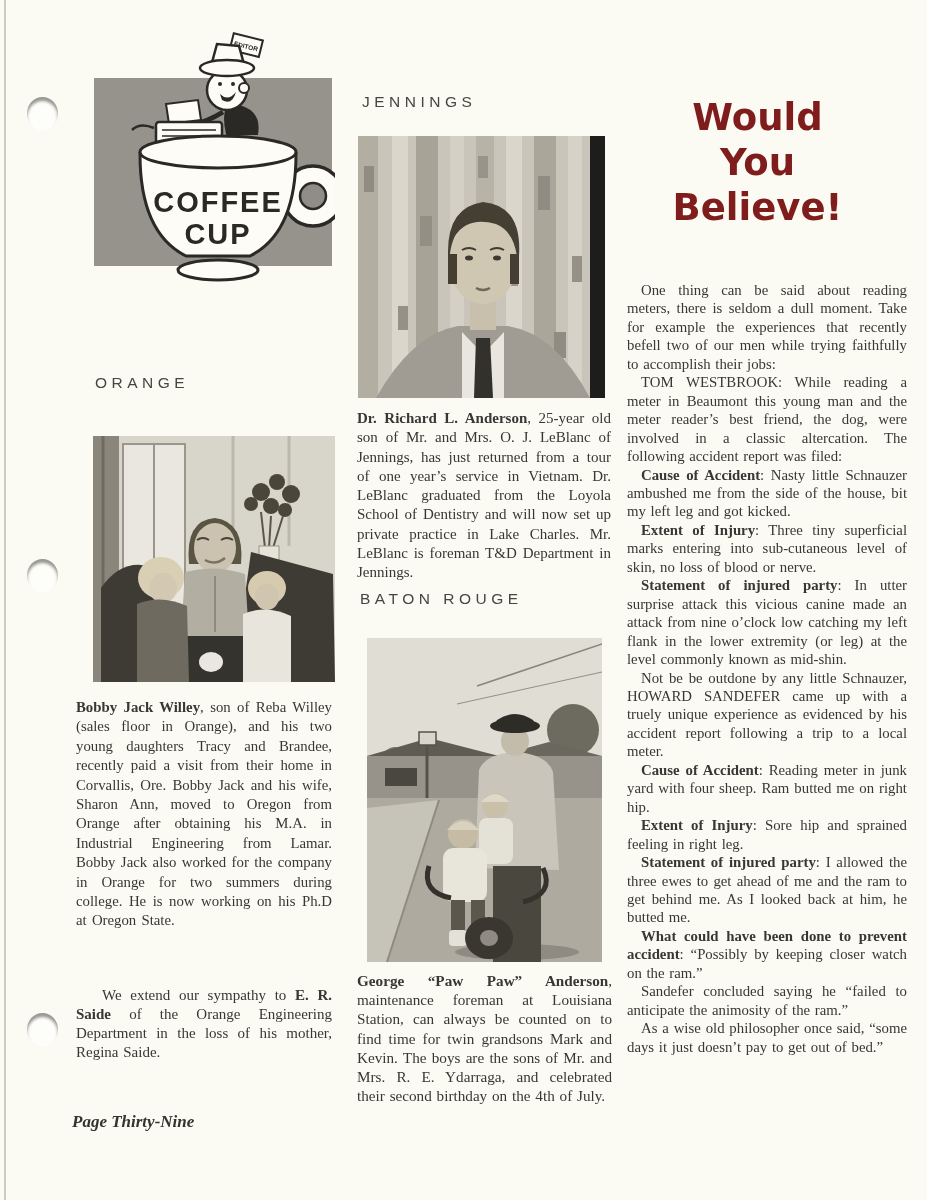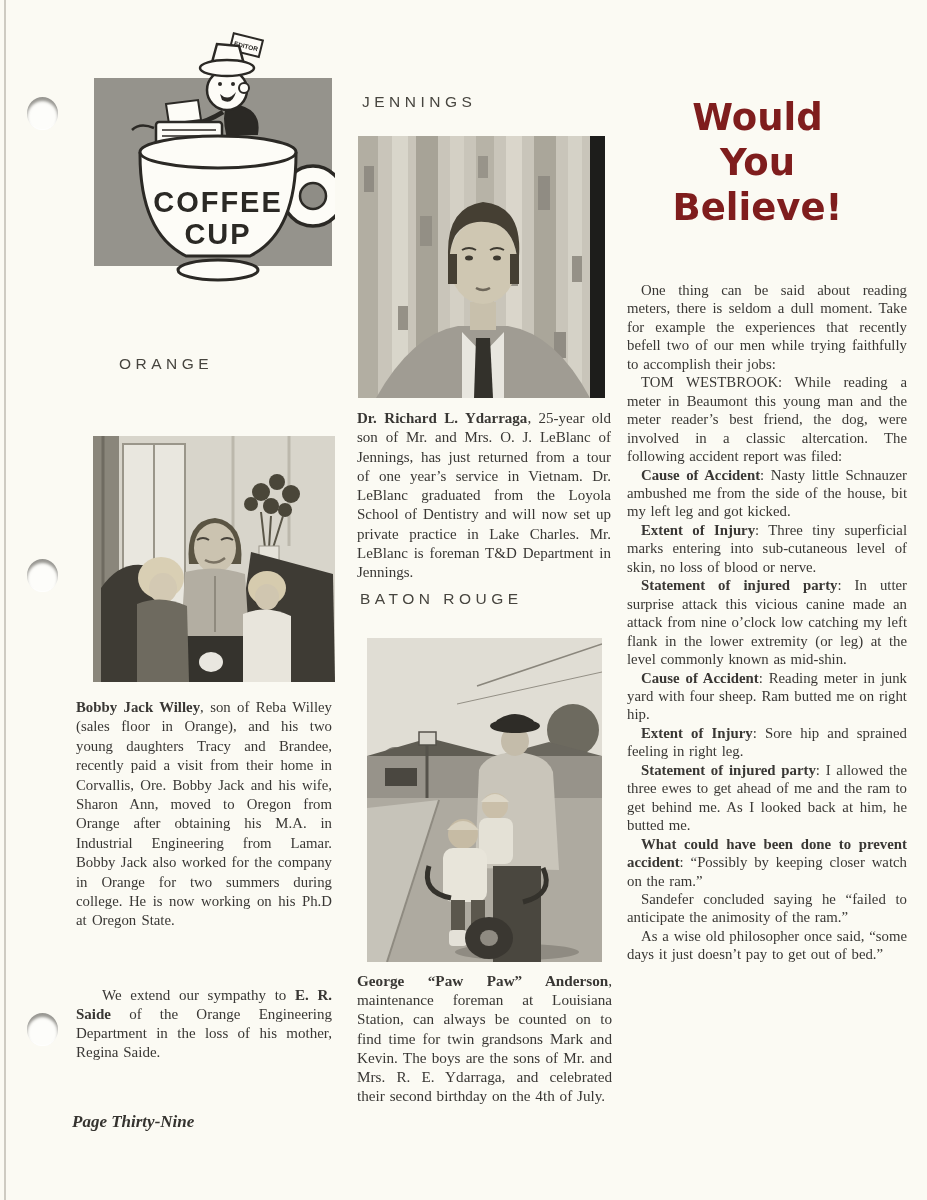--- a/index.html
+++ b/index.html
@@ -5,21 +5,21 @@
   html,body{margin:0;padding:0;}
   body{width:927px;height:1200px;position:relative;background:#fbfaf3;overflow:hidden;
        font-family:"Liberation Serif",serif;color:#393734;}
   .scan-edge{position:absolute;left:4px;top:0;width:2px;height:1200px;background:rgba(150,147,136,.45);}
   .hole{position:absolute;left:27px;width:31px;height:33px;border-radius:50%;background:#fdfdfa;
         box-shadow:inset 0 4px 3px rgba(70,68,60,.55), inset 0 -1px 1px rgba(255,255,255,.9);}
   .hole1{top:97px}.hole2{top:559px}.hole3{top:1013px}
   .heading{position:absolute;font-family:"Liberation Sans",sans-serif;font-size:15.5px;
            letter-spacing:4.5px;color:#47453f;font-weight:500;margin:0;}
   .h-jennings{left:362px;top:93px;}
-  .h-orange{left:95px;top:355px;margin-left:24px;}
+  .h-orange{left:95px;top:374px;}
   .h-batonrouge{left:360px;top:590px;}
   .photo{position:absolute;display:block;}
   .body-text{position:absolute;text-align:justify;margin:0;}
   .bold{font-weight:bold;}
   .willey-text{left:76px;top:698px;width:256px;font-size:14.8px;line-height:19.4px;word-spacing:1.5px;}
   .sympathy-text{left:76px;top:986px;width:256px;font-size:15px;line-height:19px;text-indent:26px;word-spacing:1px;font-family:Liberation Serif, serif;}
   .leblanc-text{left:357px;top:409px;width:254px;font-size:15px;line-height:19.3px;word-spacing:2px;}
   .anderson-text{left:357px;top:971px;width:255px;font-size:15.2px;line-height:19.2px;word-spacing:1px;}
   .wyb-title{position:absolute;left:640px;top:95px;width:235px;text-align:center;
              font-family:"DejaVu Sans",sans-serif;font-weight:bold;font-size:37px;line-height:45px;color:#7f1d1d;}
@@ -113,21 +113,21 @@
   <ellipse cx="125" cy="126" rx="34" ry="42" fill="#cfc7b2"></ellipse>
   <path d="M91,132 Q84,72 125,66 Q168,70 160,130 Q158,96 138,88 Q110,80 97,100 Q91,112 91,132 Z" fill="#453f33"></path>
   <rect x="90" y="118" width="9" height="30" fill="#453f33"></rect>
   <rect x="152" y="118" width="9" height="30" fill="#453f33"></rect>
   <ellipse cx="111" cy="122" rx="4" ry="2.5" fill="#3e3a31"></ellipse>
   <ellipse cx="139" cy="122" rx="4" ry="2.5" fill="#3e3a31"></ellipse>
   <path d="M104,114 Q111,110 118,114 M132,114 Q139,110 146,114" stroke="#3e3a31" stroke-width="2" fill="none"></path>
   <path d="M118,152 Q125,156 132,152" stroke="#6e675a" stroke-width="2.5" fill="none"></path>
 </svg>
 
-<p class="body-text leblanc-text"><span class="bold">Dr. Richard L. Ydarraga</span><span>, 25-year old son of Mr. and Mrs. O. J. LeBlanc of Jennings, has just returned from a tour of one year’s service in Vietnam. Dr. LeBlanc graduated from the Loyola School of Dentistry and will now set up private practice in Lake Charles. Mr. LeBlanc is foreman T&amp;D Department in Jennings.</span></p>
+<p class="body-text leblanc-text"><span class="bold">Dr. Richard L. Anderson</span><span>, 25-year old son of Mr. and Mrs. O. J. LeBlanc of Jennings, has just returned from a tour of one year’s service in Vietnam. Dr. LeBlanc graduated from the Loyola School of Dentistry and will now set up private practice in Lake Charles. Mr. LeBlanc is foreman T&amp;D Department in Jennings.</span></p>
 
 <svg class="photo" style="left:367px;top:638px" width="235" height="324" viewBox="0 0 235 324">
   <rect width="235" height="324" fill="#e0ddd4"></rect>
   <line x1="110" y1="48" x2="235" y2="6" stroke="#8a867c" stroke-width="1.5"></line>
   <line x1="90" y1="66" x2="235" y2="34" stroke="#938f85" stroke-width="1"></line>
   <circle cx="206" cy="92" r="26" fill="#6d6a5f"></circle>
     <rect x="202" y="112" width="8" height="24" fill="#55524a"></rect>
   <circle cx="28" cy="122" r="13" fill="#7c7870"></circle>
   <rect x="0" y="118" width="235" height="44" fill="#97938a"></rect>
   <path d="M0,118 L62,100 L132,118 Z" fill="#5f5c53"></path>
@@ -202,20 +202,21 @@
 <p class="body-text willey-text"><span class="bold">Bobby Jack Willey</span><span>, son of Reba Willey (sales floor in Orange), and his two young daughters Tracy and Brandee, recently paid a visit from their home in Corvallis, Ore. Bobby Jack and his wife, Sharon Ann, moved to Oregon from Orange after obtaining his M.A. in Industrial Engineering from Lamar. Bobby Jack also worked for the company in Orange for two summers during college. He is now working on his Ph.D at Oregon State.</span></p>
 
 <p class="body-text sympathy-text"><span>We extend our sympathy to </span><span class="bold">E. R. Saide</span><span> of the Orange Engineering Department in the loss of his mother, Regina Saide.</span></p>
 
 <div class="rc-body">
   <p><span class="bold"></span><span>One thing can be said about reading meters, there is seldom a dull moment. Take for example the experiences that recently befell two of our men while trying faithfully to accomplish their jobs:</span></p>
   <p><span class="bold"></span><span>TOM WESTBROOK: While reading a meter in Beaumont this young man and the meter reader’s best friend, the dog, were involved in a classic altercation. The following accident report was filed:</span></p>
   <p><span class="bold">Cause of Accident</span><span>: Nasty little Schnauzer ambushed me from the side of the house, bit my left leg and got kicked.</span></p>
   <p><span class="bold">Extent of Injury</span><span>: Three tiny superficial marks entering into sub-cutaneous level of skin, no loss of blood or nerve.</span></p>
   <p><span class="bold">Statement of injured party</span><span>: In utter surprise attack this vicious canine made an attack from nine o’clock low catching my left flank in the lower extremity (or leg) at the level commonly known as mid-shin.</span></p>
+  <p><span class="bold"></span><span>Not be be outdone by any little Schnauzer, HOWARD SANDEFER came up with a truely unique experience as evidenced by his accident report following a trip to a local meter.</span></p>
   <p><span class="bold">Cause of Accident</span><span>: Reading meter in junk yard with four sheep. Ram butted me on right hip.</span></p>
   <p><span class="bold">Extent of Injury</span><span>: Sore hip and sprained feeling in right leg.</span></p>
   <p><span class="bold">Statement of injured party</span><span>: I allowed the three ewes to get ahead of me and the ram to get behind me. As I looked back at him, he butted me.</span></p>
   <p><span class="bold">What could have been done to prevent accident</span><span>: “Possibly by keeping closer watch on the ram.”</span></p>
   <p><span class="bold"></span><span>Sandefer concluded saying he “failed to anticipate the animosity of the ram.”</span></p>
   <p><span class="bold"></span><span>As a wise old philosopher once said, “some days it just doesn’t pay to get out of bed.”</span></p>
 </div>
 
 <div class="footer">Page Thirty-Nine</div>
 

